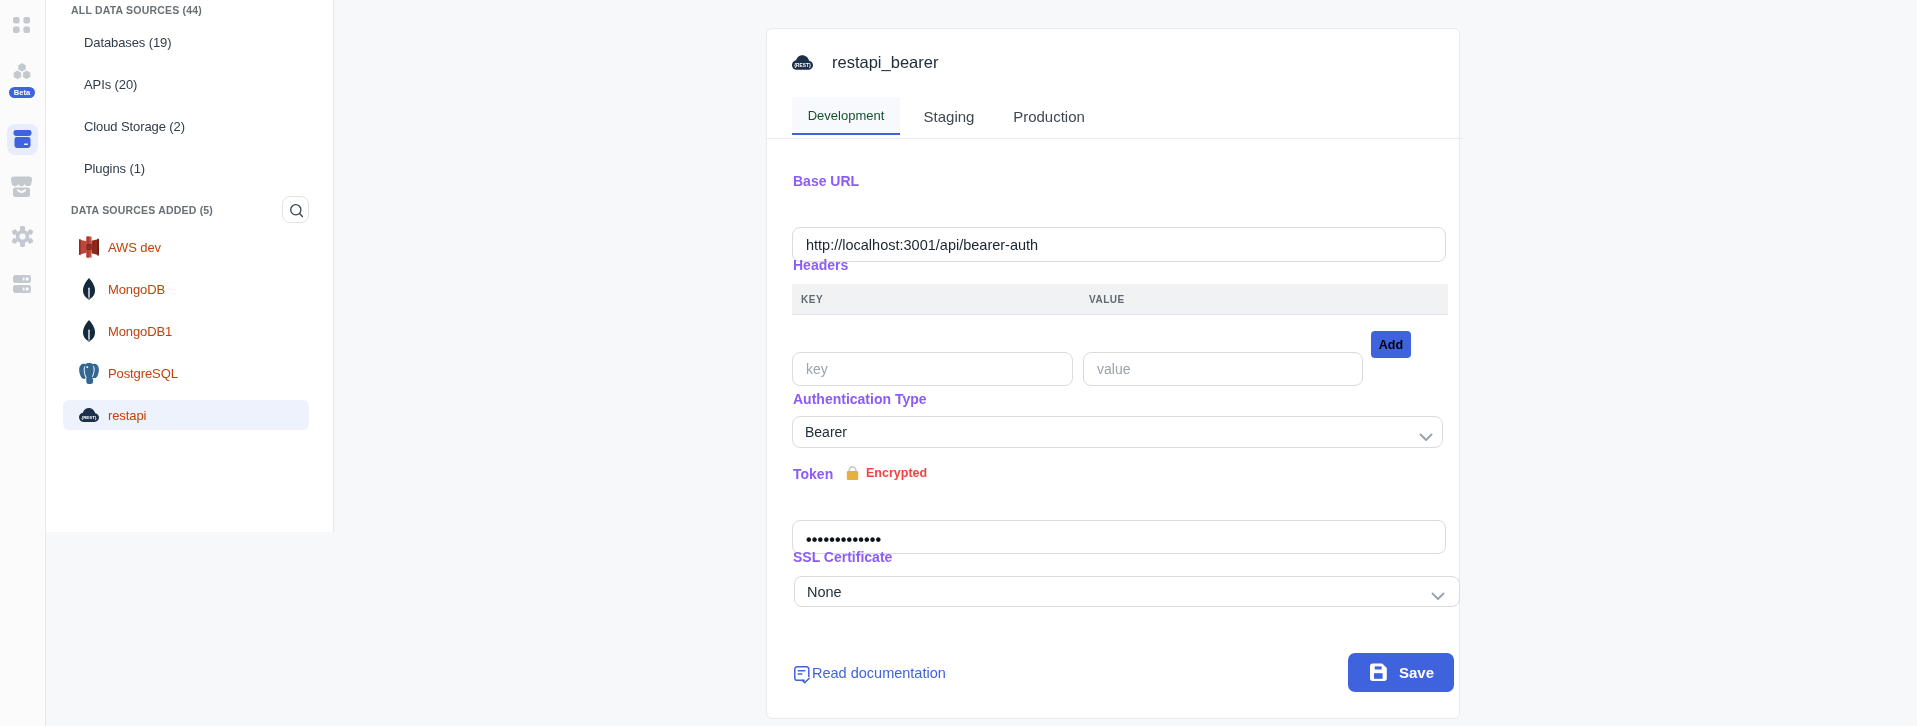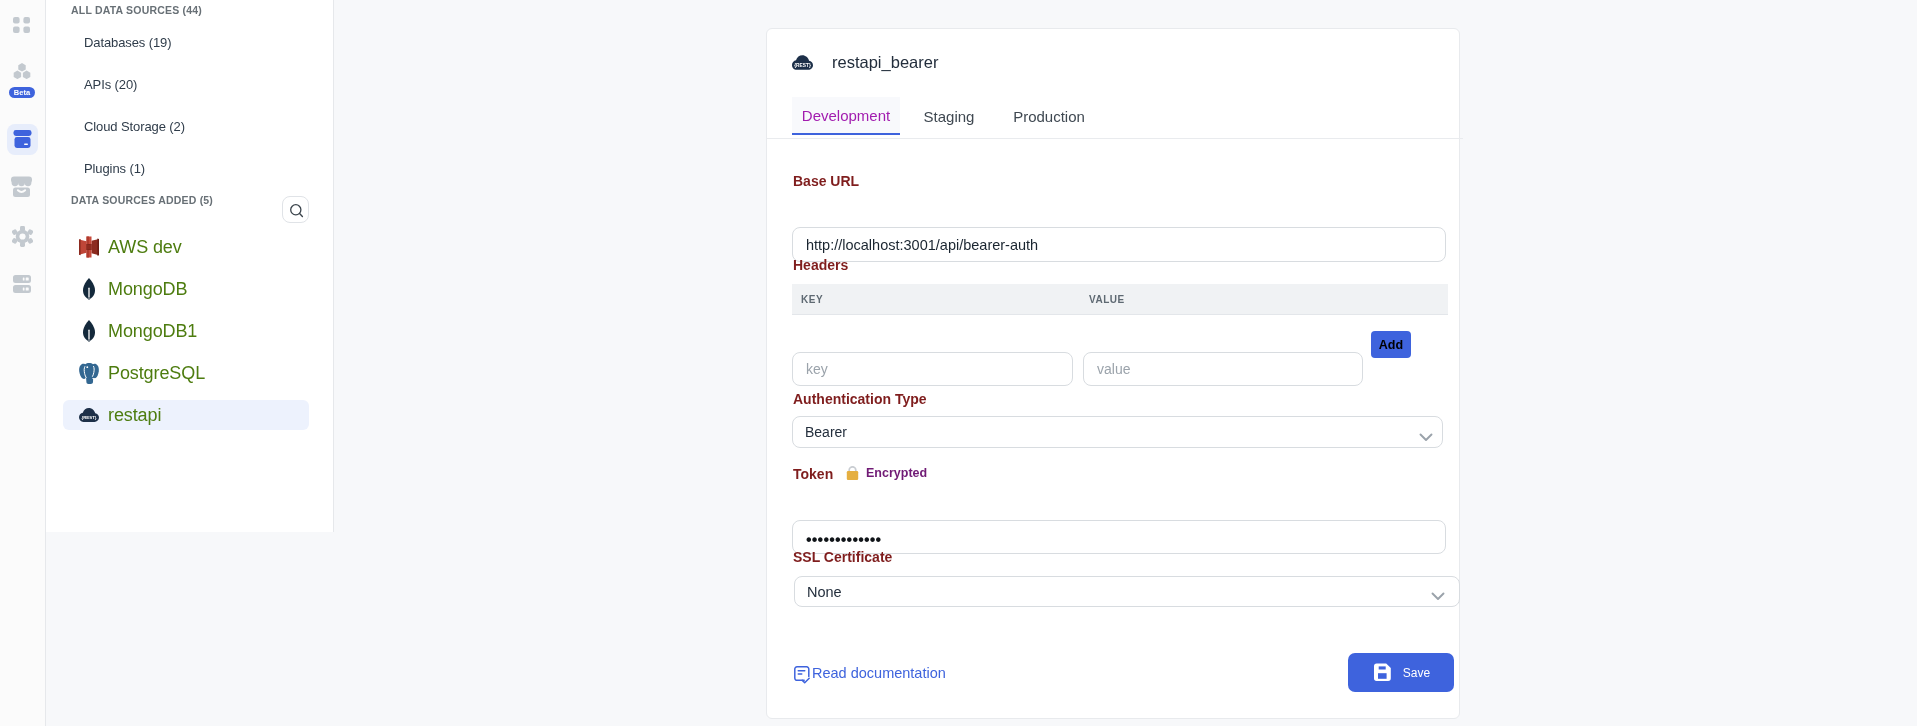--- a/index.html
+++ b/index.html
@@ -5,25 +5,25 @@
 * { margin:0; padding:0; box-sizing:border-box; }
 html,body { width:1917px; height:726px; overflow:hidden; }
 body { font-family:"Liberation Sans",sans-serif; background:#F7F8FA; position:relative; }
 
 #rail { position:absolute; left:0; top:0; width:46px; height:726px; background:#FBFBFB; border-right:1px solid #E6E8EB; }
 
 #sb { position:absolute; left:46px; top:0; width:288px; height:532px; background:#FFFFFF; border-right:1px solid #E6E8EB; }
 .sechdr { position:absolute; font-size:10.5px; font-weight:bold; color:#687076; letter-spacing:.2px; }
 .mitem { position:absolute; left:84px; font-size:13px; letter-spacing:-0.1px; color:#2F3C4A; }
 .row { position:absolute; left:17px; width:246px; height:30px; border-radius:6px; }
-.rowtxt { position:absolute; left:45px; top:50%; transform:translateY(-50%); font-size:18px; letter-spacing:-0.1px; color:#4d7c0f; }
+.rowtxt { position:absolute; left:45px; top:50%; transform:translateY(-50%); font-size:13px; letter-spacing:-0.1px; color:#c2410c; }
 .rowico { position:absolute; left:15px; top:50%; transform:translateY(-50%); width:22px; height:22px; display:flex; align-items:center; justify-content:center; }
 
 #card { position:absolute; left:766px; top:28px; width:694px; height:691px; background:#fff; border:1px solid #E8EAED; border-radius:6px; }
-.lbl { position:absolute; font-size:14px; font-weight:bold; color:#7f1d1d; }
+.lbl { position:absolute; font-size:14px; font-weight:bold; color:#8b5cf6; }
 .inp { position:absolute; background:#fff; border:1px solid #D8DCE0; border-radius:8px; font-size:14.5px; color:#1A2530; display:flex; align-items:center; padding-left:13px;margin-top:28px; }
 .ph { color:#9BA3AB; font-size:14px; }
 .sel { position:absolute; background:#fff; border:1px solid #D8DCE0; border-radius:8px; font-size:14px; color:#232E3C; display:flex; align-items:center; padding-left:12px; }
 .chev { position:absolute; }
 </style>
 </head>
 <body>
 <div id="rail">
   <svg style="position:absolute;left:13px;top:17px;" width="17" height="16" viewBox="0 0 17 16">
     <rect x="0" y="0" width="6.6" height="6.4" rx="2" fill="#C3C9CF"></rect>
@@ -73,21 +73,21 @@
     <rect x="9.8" y="12.4" width="1.7" height="3.2" rx="0.6" fill="#FBFBFB"></rect>
       <rect x="12.7" y="12.4" width="3" height="3.2" rx="0.6" fill="#FBFBFB"></rect>
   </svg>
 </div>
 <div id="sb">
   <div class="sechdr" style="left:25px; top:4px;">ALL DATA SOURCES (44)</div>
   <div class="mitem" style="left:38px; top:34.5px;">Databases (19)</div>
   <div class="mitem" style="left:38px; top:76.5px;">APIs (20)</div>
   <div class="mitem" style="left:38px; top:118.5px;">Cloud Storage (2)</div>
   <div class="mitem" style="left:38px; top:160.5px;">Plugins (1)</div>
-  <div class="sechdr" style="left:25px; top:194px;text-align:center;">DATA SOURCES ADDED (5)</div>
+  <div class="sechdr" style="left:25px; top:204px;text-align:center;">DATA SOURCES ADDED (5)</div>
   <div id="searchbtn" style="position:absolute; left:236px; top:196px; width:27px; height:27px; border:1px solid #E0E3E7; border-radius:8px; background:#fff;">
     <svg style="position:absolute;left:6px;top:6px;" width="16" height="16" viewBox="0 0 16 16">
       <circle cx="6.8" cy="6.8" r="5.1" stroke="#3A434B" stroke-width="1.3" fill="none"></circle>
       <line x1="10.6" y1="10.6" x2="13.4" y2="13.4" stroke="#3A434B" stroke-width="1.4" stroke-linecap="round"></line>
     </svg>
   </div>
   <div class="row" style="top:232px;">
       <span class="rowico" id="ico-aws">
         <svg width="22" height="22" viewBox="0 0 22 22">
 <polygon points="1,3.5 8.5,5.3 8.5,16.8 1,18.7" fill="#BF4638"></polygon>
@@ -146,21 +146,21 @@
       <span class="rowtxt">restapi</span>
     </div>
 </div>
 <div id="main-bg" style="position:absolute; left:334px; top:0; width:1583px; height:726px; background:#F7F8FA;"></div>
 <div id="card">
   <div id="cardicon" style="position:absolute; left:25px; top:26px; width:21px; height:15px;"><svg width="21" height="15" viewBox="0 0 21 14.5">
 <path d="M4.6,14.5 L16.3,14.5 C18.9,14.5 21,12.5 21,10 C21,7.7 19.3,5.8 17.1,5.5 C16.2,2.3 13.5,0 10.4,0 C7.4,0 4.9,2 4,4.9 C1.7,5.3 0,7.3 0,9.7 C0,12.4 2,14.5 4.6,14.5 Z" fill="#1D3049"></path>
 <text x="10.5" y="12.2" text-anchor="middle" font-family="Liberation Sans, sans-serif" font-weight="bold" font-size="4.8" fill="#fff">{REST}</text>
 </svg></div>
   <div style="position:absolute; left:65px; top:24px; font-size:16.5px; font-weight:500; color:#232E3C;">restapi_bearer</div>
-  <div id="tab1" style="position:absolute; left:25px; top:68px; width:108px; height:38px; background:#F8F9FC; border-bottom:2.5px solid #3E63DD; display:flex; align-items:center; justify-content:center; font-size:15px; color:#a21caf;">Development</div>
+  <div id="tab1" style="position:absolute; left:25px; top:68px; width:108px; height:38px; background:#F8F9FC; border-bottom:2.5px solid #3E63DD; display:flex; align-items:center; justify-content:center; font-size:13px; color:#14532d;">Development</div>
   <div style="position:absolute; left:146px; top:68px; width:72px; height:38px; display:flex; align-items:center; justify-content:center; font-size:15px; color:#3F4851;">Staging</div>
   <div style="position:absolute; left:235px; top:68px; width:94px; height:38px; display:flex; align-items:center; justify-content:center; font-size:15px; color:#3F4851;">Production</div>
   <div style="position:absolute; left:0; top:109px; width:696px; height:1px; background:#E9EBEE;"></div>
 
   <div class="lbl" style="left:26px; top:144px;">Base URL</div>
   <div class="inp" style="left:25px; top:170px; width:654px; height:35px;">http://localhost:3001/api/bearer-auth</div>
 
   <div class="lbl" style="left:26px; top:228px;">Headers</div>
   <div style="position:absolute; left:25px; top:255px; width:656px; height:31px; background:#F0F2F4; border-bottom:1px solid #E3E6EA;"></div>
   <div style="position:absolute; left:34px; top:255px; height:31px; display:flex; align-items:center; font-size:10px; font-weight:bold; letter-spacing:.5px; color:#5E6972;">KEY</div>
@@ -177,21 +177,21 @@
   <div class="sel" style="left:25px; top:387px; width:651px; height:32px;">Bearer</div>
   <div class="chev" id="chev1" style="left:652px; top:399px;"><svg width="14" height="9" viewBox="0 0 14 9">
         <path d="M1.5,1.5 L7,7 L12.5,1.5" stroke="#9AA2AA" stroke-width="1.9" fill="none" stroke-linecap="round" stroke-linejoin="round"></path>
       </svg></div>
 
   <div class="lbl" style="left:26px; top:437px;">Token</div>
   <div id="lock" style="position:absolute; left:79px; top:437px; width:13px; height:14px;"><svg width="13" height="14" viewBox="0 0 13 14">
 <path d="M3.2,6 V4.1 a3.3,3.3 0 0 1 6.6,0 V6" stroke="#C9CDD2" stroke-width="1.7" fill="none"></path>
 <rect x="0.8" y="5" width="11.4" height="9" rx="1.2" fill="#E5AF41"></rect>
 </svg></div>
-  <div style="position:absolute; left:99px; top:437px; font-size:12.5px; font-weight:bold; color:#701a75;">Encrypted</div>
+  <div style="position:absolute; left:99px; top:437px; font-size:12.5px; font-weight:bold; color:#ef4444;">Encrypted</div>
   <div class="inp" style="left:25px; top:463px; width:654px; height:34px;">
       <span style="font-size:16px; font-weight:bold; letter-spacing:.2px; color:#101418; margin-top:6px;">•••••••••••••</span>
     </div>
 
   <div class="lbl" style="left:26px; top:520px;">SSL Certificate</div>
   <div class="sel" style="left:27px; top:547px; width:666px; height:31px; font-size:14.5px;">None</div>
   <div class="chev" id="chev2" style="left:664px; top:558px;"><svg width="14" height="9" viewBox="0 0 14 9">
         <path d="M1.5,1.5 L7,7 L12.5,1.5" stroke="#9AA2AA" stroke-width="1.9" fill="none" stroke-linecap="round" stroke-linejoin="round"></path>
       </svg></div>
 
@@ -203,15 +203,15 @@
 </svg></div>
   <div style="position:absolute; left:45px; top:636px; font-size:14.5px; font-weight:500; color:#3E63DD;">Read documentation</div>
   <div id="savebtn" style="position:absolute; left:581px; top:624px; width:106px; height:39px; background:#3E63DD; border-radius:7px; display:flex; align-items:center; justify-content:center;">
     <span id="floppy" style="width:21px; height:21px; margin-right:10px; display:inline-flex;">
         <svg width="21" height="21" viewBox="0 0 21 21">
 <path d="M4.6,1.6 h9.6 L18.8,6 V16.3 a2.6,2.6 0 0 1 -2.6,2.6 H4.6 a2.6,2.6 0 0 1 -2.6,-2.6 V4.2 a2.6,2.6 0 0 1 2.6,-2.6 z" fill="#fff"></path>
 <rect x="6.7" y="4.4" width="7" height="3.1" fill="#3E63DD"></rect>
 <rect x="6" y="11.2" width="8.6" height="5.6" fill="#3E63DD"></rect>
 </svg>
       </span>
-    <span style="color:#fff; font-size:12px; font-weight:normal;">Save</span>
+    <span style="color:#fff; font-size:15px; font-weight:bold;">Save</span>
   </div>
 </div>
 
 </body></html>

